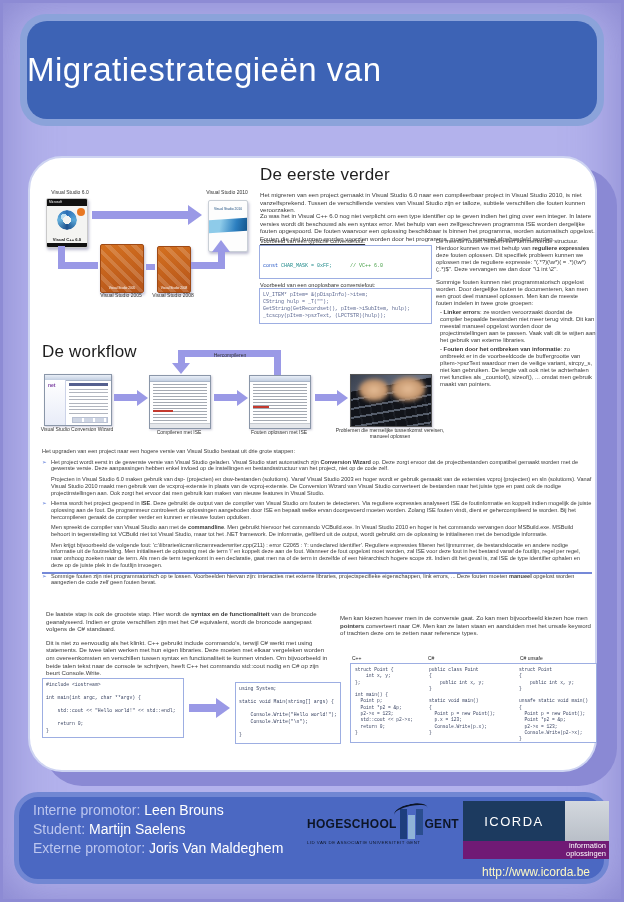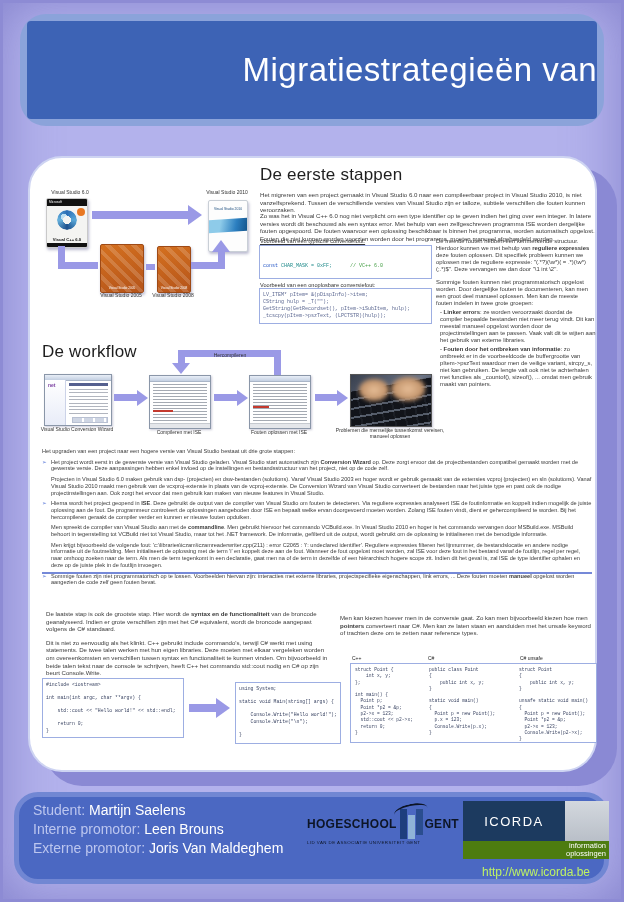--- a/index.html
+++ b/index.html
@@ -6,21 +6,21 @@
   .poster{position:relative;width:624px;height:902px;overflow:hidden;
     background:#b3b2ec;
     box-shadow:inset 0 0 0 3px #8d8bd4, inset 0 0 55px rgba(96,94,180,.6);
     font-family:"Liberation Sans",sans-serif;}
   .abs{position:absolute;}
 
   
   .title-outer{position:absolute;left:20px;top:14px;width:584px;height:112px;
     background:#8ba3da;border-radius:26px;}
   .title-inner{position:absolute;left:7px;top:7px;right:7px;bottom:7px;background:#3d63b5;
-    border-radius:4px;display:flex;flex-direction:column;align-items:flex-end;justify-content:center;color:#fff;}
+    border-radius:20px;display:flex;flex-direction:column;align-items:flex-start;justify-content:center;color:#fff;}
   .title-line{font-size:33px;line-height:42px;letter-spacing:.5px;}
 
   
   .backing{position:absolute;left:44px;top:168px;width:573px;height:618px;background:#8a89d4;border-radius:38px;}
   .panel{position:absolute;left:28px;top:156px;width:569px;height:616px;background:#fff;
     border:2px solid #ced4f2;border-radius:34px;box-sizing:border-box;}
 
   h2.sec{position:absolute;margin:0;font-size:17px;font-weight:normal;color:#1e1e1e;letter-spacing:.2px;}
   .body-txt{color:#3a3a3a;font-size:6.1px;line-height:7.6px;}
   .tiny-cap{font-size:5px;line-height:5.8px;color:#333;text-align:center;}
@@ -107,23 +107,23 @@
   .hg-name{font-weight:bold;font-size:12px;letter-spacing:.3px;}
   .hg-h{position:relative;width:28px;height:30px;margin:0 1px;}
   .hg-h i{position:absolute;display:block;}
   .hg-swash{position:absolute;left:-4px;top:-5px;width:34px;height:12px;border-top:2px solid #0d1526;border-radius:50%;transform:rotate(-12deg);}
   .hg-sub{font-size:4.4px;letter-spacing:.45px;margin-top:1px;}
   .ic{position:absolute;left:444px;top:4px;width:146px;}
   .ic-grid{display:grid;grid-template-columns:102px 44px;grid-template-rows:40px 18px;width:146px;height:58px;}
   .ic-navy{background:#1c3a5f;color:#fff;display:flex;align-items:center;justify-content:center;
     font-size:13px;letter-spacing:1.5px;}
   .ic-gray1{background:linear-gradient(#d3d8de,#b9bfc8);}
-  .ic-gray2{grid-column:1 / span 2;background:#4d7c0f;color:#fff;font-size:7.5px;line-height:8px;
+  .ic-gray2{grid-column:1 / span 2;background:#701a75;color:#fff;font-size:7.5px;line-height:8px;
     text-align:right;padding:1px 3px 0 0;box-sizing:border-box;}
-  .ic-url{margin-top:6px;text-align:center;color:#bef264;font-size:12px;}
+  .ic-url{margin-top:6px;text-align:center;color:#fef9c3;font-size:12px;}
 </style>
 </head>
 <body>
 
 <div class="poster">
 
   <div class="title-outer">
     <div class="title-inner">
       <div class="title-line">Migratiestrategieën van</div>
     </div>
@@ -162,21 +162,21 @@
 
     <div class="vsbox vsor" style="left:127px;top:88px;width:32px;height:45px;">
       <div class="lbl">Visual Studio 2008</div>
     </div>
     <div class="abs tiny-cap" style="left:110px;top:135px;width:66px;">Visual Studio 2008</div>
 
     <div class="ar" style="left:161px;top:104px;width:33px;height:7px;"></div>
     <div class="ar" style="left:188px;top:93px;width:7px;height:18px;"></div>
     <div class="hd-up" style="left:182px;top:82px;"></div>
 
-    <h2 class="sec" style="left:230px;top:7px;">De eerste stappen</h2>
+    <h2 class="sec" style="left:230px;top:7px;">De eerste verder</h2>
     <div class="abs body-txt" style="left:230px;top:33px;width:337px;">Het migreren van een project gemaakt in Visual Studio 6.0 naar een compileerbaar project in Visual Studio 2010, is niet vanzelfsprekend. Tussen de verschillende versies van Visual Studio zijn er talloze, subtiele verschillen die fouten kunnen veroorzaken.</div>
     <div class="abs body-txt" style="left:230px;top:54px;width:337px;">Zo was het in Visual C++ 6.0 nog niet verplicht om een type identifier op te geven indien het ging over een integer. In latere versies wordt dit beschouwd als een syntax error. Met behulp van een zelfgeschreven programma ISE worden dergelijke fouten opgespoord. De fouten waarvoor een oplossing beschikbaar is binnen het programma, worden automatisch opgelost. Fouten die niet kunnen worden voorzien worden door het programma, moeten manueel afgehandeld worden.</div>
 
     <div class="abs lbl-underline" style="left:230px;top:80px;">Voorbeeld van een typische conversiefout:</div>
     <div class="code code5" style="left:229px;top:87px;width:173px;height:34px;">
       <div><span class="kw">const</span><span class="idn"> CHAR_MASK = 0xFF;      </span><span class="cm">// VC++ 6.0</span></div>
       
       
     </div>
 
@@ -280,22 +280,22 @@
     <div class="tblhead" style="left:490px;top:497px;">C# unsafe</div>
     <div class="tblbox">
       <div class="tblcol" style="left:4px;width:68px;"><div>struct Point {</div><div>    int x, y;</div><div>};</div><div>&nbsp;</div><div>int main() {</div><div>  Point p;</div><div>  Point *p2 = &amp;p;</div><div>  p2-&gt;x = 123;</div><div>  std::cout &lt;&lt; p2-&gt;x;</div><div>  return 0;</div><div>}</div></div>
       <div class="tblcol" style="left:78px;width:86px;"><div>public class Point</div><div>{</div><div>    public int x, y;</div><div>}</div><div>&nbsp;</div><div>static void main()</div><div>{</div><div>  Point p = new Point();</div><div>  p.x = 123;</div><div>  Console.Write(p.x);</div><div>}</div></div>
       <div class="tblcol" style="left:168px;width:74px;"><div>struct Point</div><div>{</div><div>    public int x, y;</div><div>}</div><div>&nbsp;</div><div>unsafe static void main()</div><div>{</div><div>  Point p = new Point();</div><div>  Point *p2 = &amp;p;</div><div>  p2-&gt;x = 123;</div><div>  Console.Write(p2-&gt;x);</div><div>}</div></div>
     </div>
   </div>
 
   <div class="footer">
     <div class="abs" style="left:14px;top:4px;">
+      <div class="f-row"><span class="f-label">Interne promotor:</span> <span class="f-val">Leen Brouns</span></div>
       <div class="f-row"><span class="f-label">Student:</span> <span class="f-val">Martijn  Saelens</span></div>
-      <div class="f-row"><span class="f-label">Interne promotor:</span> <span class="f-val">Leen Brouns</span></div>
       <div class="f-row"><span class="f-label">Externe promotor:</span> <span class="f-val">Joris Van Maldeghem</span></div>
     </div>
 
     <div class="hg">
       <div class="hg-row">
         <span class="hg-name">HOGESCHOOL</span>
         <span class="hg-h">
           <i style="left:2px;top:0;width:7px;height:30px;background:#1d3e7d;"></i>
           <i style="left:10px;top:6px;width:7px;height:24px;background:#8fb3d8;"></i>
           <i style="left:18px;top:0;width:7px;height:26px;background:#2a4d8f;"></i>

